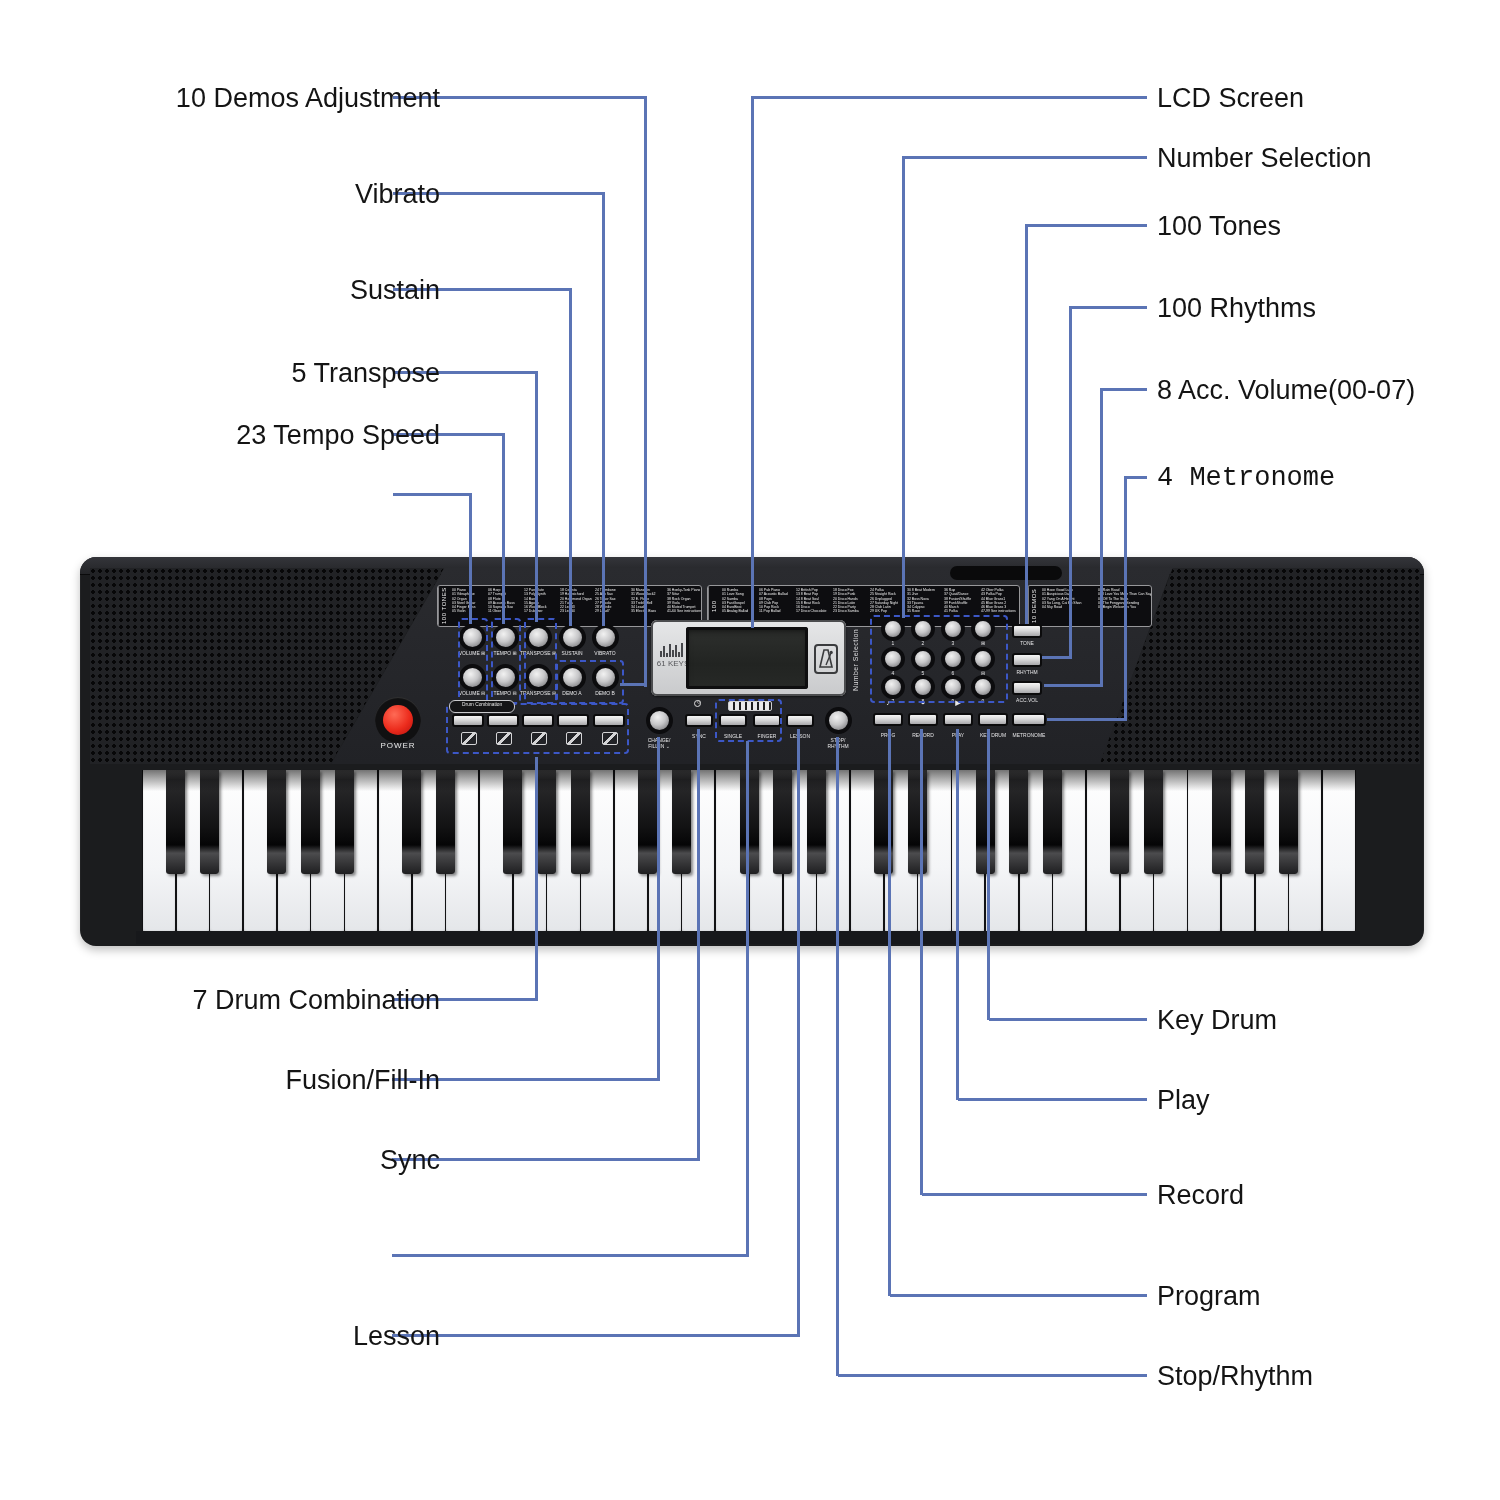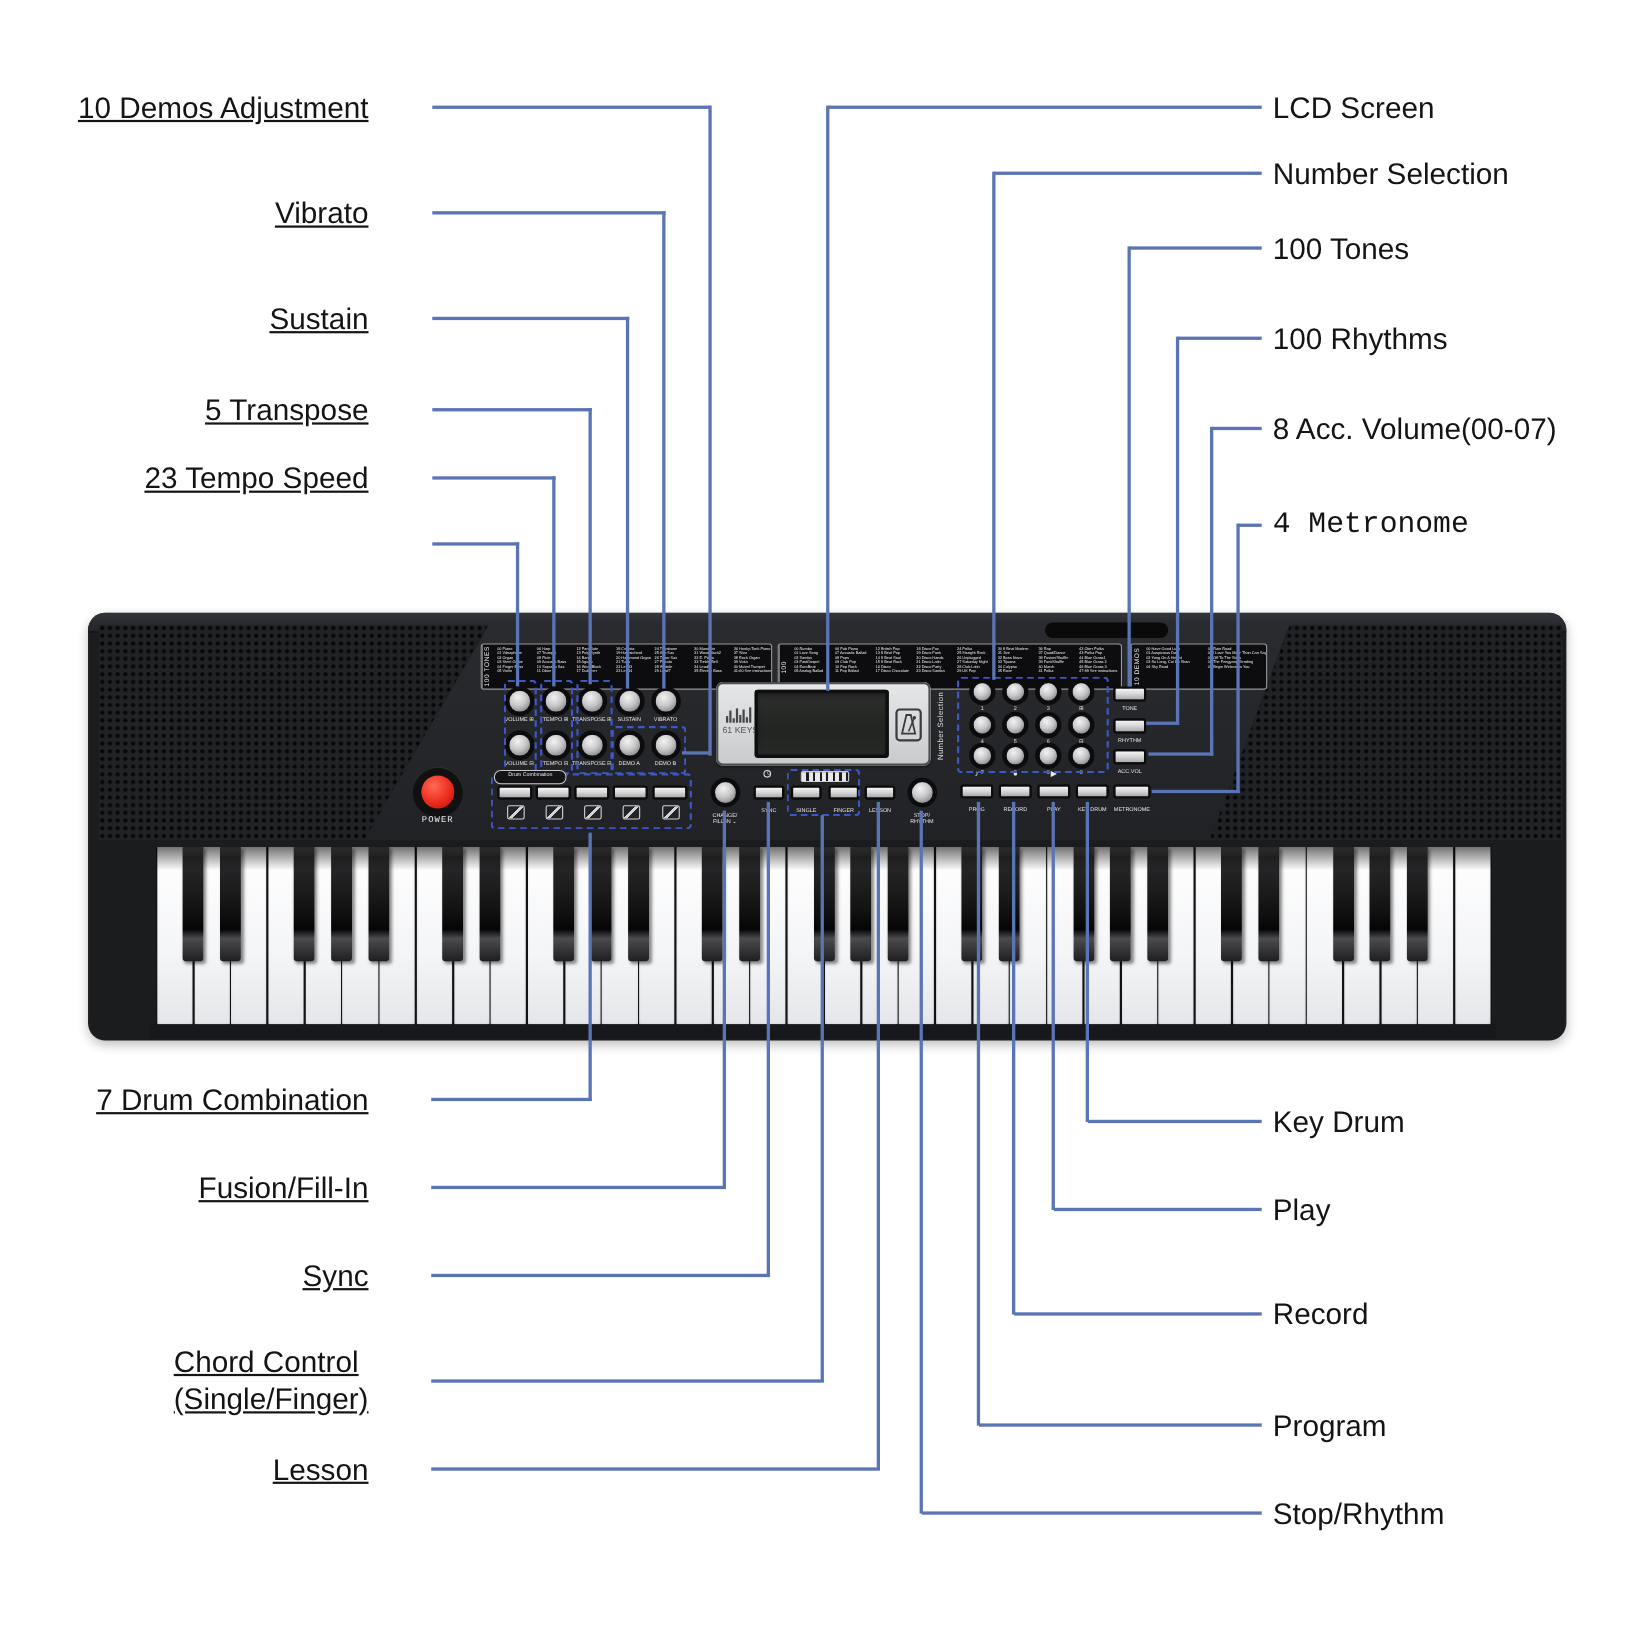--- a/index.html
+++ b/index.html
@@ -20,21 +20,21 @@
   #panel-center{position:absolute;left:331px;top:568px;width:841px;height:196px;z-index:10;
                 background:linear-gradient(#2a2b2f,#212226);
                 clip-path:polygon(13.5% 0,100% 0,91.4% 100%,0 100%);}
   
   #power{position:absolute;left:375px;top:697px;width:46px;height:46px;border-radius:50%;
          background:#101011;display:flex;align-items:center;justify-content:center;z-index:24;
          box-shadow:inset 0 1px 1px rgba(255,255,255,.15);}
   #power-red{width:30px;height:30px;border-radius:50%;
              background:radial-gradient(circle at 38% 32%,#ff6a55 0%,#ec2c1d 55%,#b60f0c 100%);}
   #power-label{position:absolute;left:348px;top:741px;width:100px;text-align:center;color:#e9e9e9;
-               font-size:8px;letter-spacing:1px;z-index:24;font-family:Liberation Mono, monospace;}
+               font-size:8px;letter-spacing:1px;z-index:24;}
   
   .strip{position:absolute;top:585px;height:42px;background:#0d0d10;border:1px solid #97979a;
          border-radius:3px;display:flex;z-index:20;overflow:hidden;box-sizing:border-box;}
   .strip .side{flex:0 0 11px;border-right:1px solid #7d7d80;color:#eee;font-size:6px;
                writing-mode:vertical-rl;transform:rotate(180deg);text-align:center;line-height:11px;
                letter-spacing:.5px;overflow:hidden;}
   .strip .col{overflow:hidden;padding:2px 0 0 2px;box-sizing:border-box;}
   .strip .col .tx{font-size:7px;line-height:1.18;color:#f0f0f0;transform:scale(.5);
                   transform-origin:0 0;width:200%;white-space:nowrap;}
   .strip .col .tx.wrap{white-space:normal;}
@@ -78,21 +78,21 @@
         background:linear-gradient(#ffffff 0%,#f4f5f7 60%,#e4e6e9 100%);box-shadow:inset 0 -2px 2px rgba(0,0,0,.12);}
   .bkey{position:absolute;top:0;width:19px;height:104px;border-radius:0 0 3px 3px;z-index:2;
         background:linear-gradient(#5a5a5c 0%,#2b2b2d 9%,#121213 55%,#050506 72%,#4c4c4e 80%,#1e1e20 100%);
         box-shadow:2px 2px 3px rgba(0,0,0,.45);}
   #keys-shade{position:absolute;left:0;top:0;width:100%;height:100%;z-index:4;pointer-events:none;
               background:linear-gradient(180deg,rgba(0,0,0,.55) 0%,rgba(0,0,0,0) 13%);}
   #kb-front-lip{position:absolute;left:136px;top:931px;width:1224px;height:13px;background:#17181b;z-index:12;}
   
   .line{position:absolute;background:#5b74b5;z-index:40;}
   .callout{position:absolute;font-size:27px;line-height:34px;color:#141414;white-space:pre-line;z-index:50;}
-  .callout.leftcol{right:1165px;text-align:left;text-decoration:underline;}
+  .callout.leftcol{right:1060px;text-align:center;}
   .callout.rightcol{left:1157px;text-align:left;}
 </style>
 </head>
 <body>
 
 <div id="stage">
   <div id="kb-body"></div>
   <div id="kb-lip"></div>
   <div id="panel-center"></div>
   <div id="speaker-left" class="speaker"></div>
@@ -425,22 +425,20 @@
     <div class="line" style="left: 838px; top: 1374px; width: 309px; height: 3px;"></div>
     <div class="line" style="left: 836px; top: 737px; width: 3px; height: 639px;"></div>
     <div class="callout leftcol" style="top: 81px;">10 Demos Adjustment</div>
     <div class="callout leftcol" style="top: 177px;">Vibrato</div>
     <div class="callout leftcol" style="top: 273px;">Sustain</div>
     <div class="callout leftcol" style="top: 356px;">5 Transpose</div>
     <div class="callout leftcol" style="top: 418px;">23 Tempo Speed</div>
     <div class="callout leftcol" style="top: 983px;">7 Drum Combination</div>
     <div class="callout leftcol" style="top: 1063px;">Fusion/Fill-In</div>
     <div class="callout leftcol" style="top: 1143px;">Sync</div>
-    <div class="callout leftcol" style="top: 1221px;">Chord Control
-(Single/Finger)</div>
     <div class="callout leftcol" style="top: 1319px;">Lesson</div>
     <div class="callout rightcol" style="top: 81px;">LCD Screen</div>
     <div class="callout rightcol" style="top: 141px;">Number Selection</div>
     <div class="callout rightcol" style="top: 209px;">100 Tones</div>
     <div class="callout rightcol" style="top: 291px;">100 Rhythms</div>
     <div class="callout rightcol" style="top: 373px;">8 Acc. Volume(00-07)</div>
     <div class="callout rightcol" style="top: 461px; font-family: Liberation Mono, monospace;">4 Metronome</div>
     <div class="callout rightcol" style="top: 1003px;">Key Drum</div>
     <div class="callout rightcol" style="top: 1083px;">Play</div>
     <div class="callout rightcol" style="top: 1178px;">Record</div>

